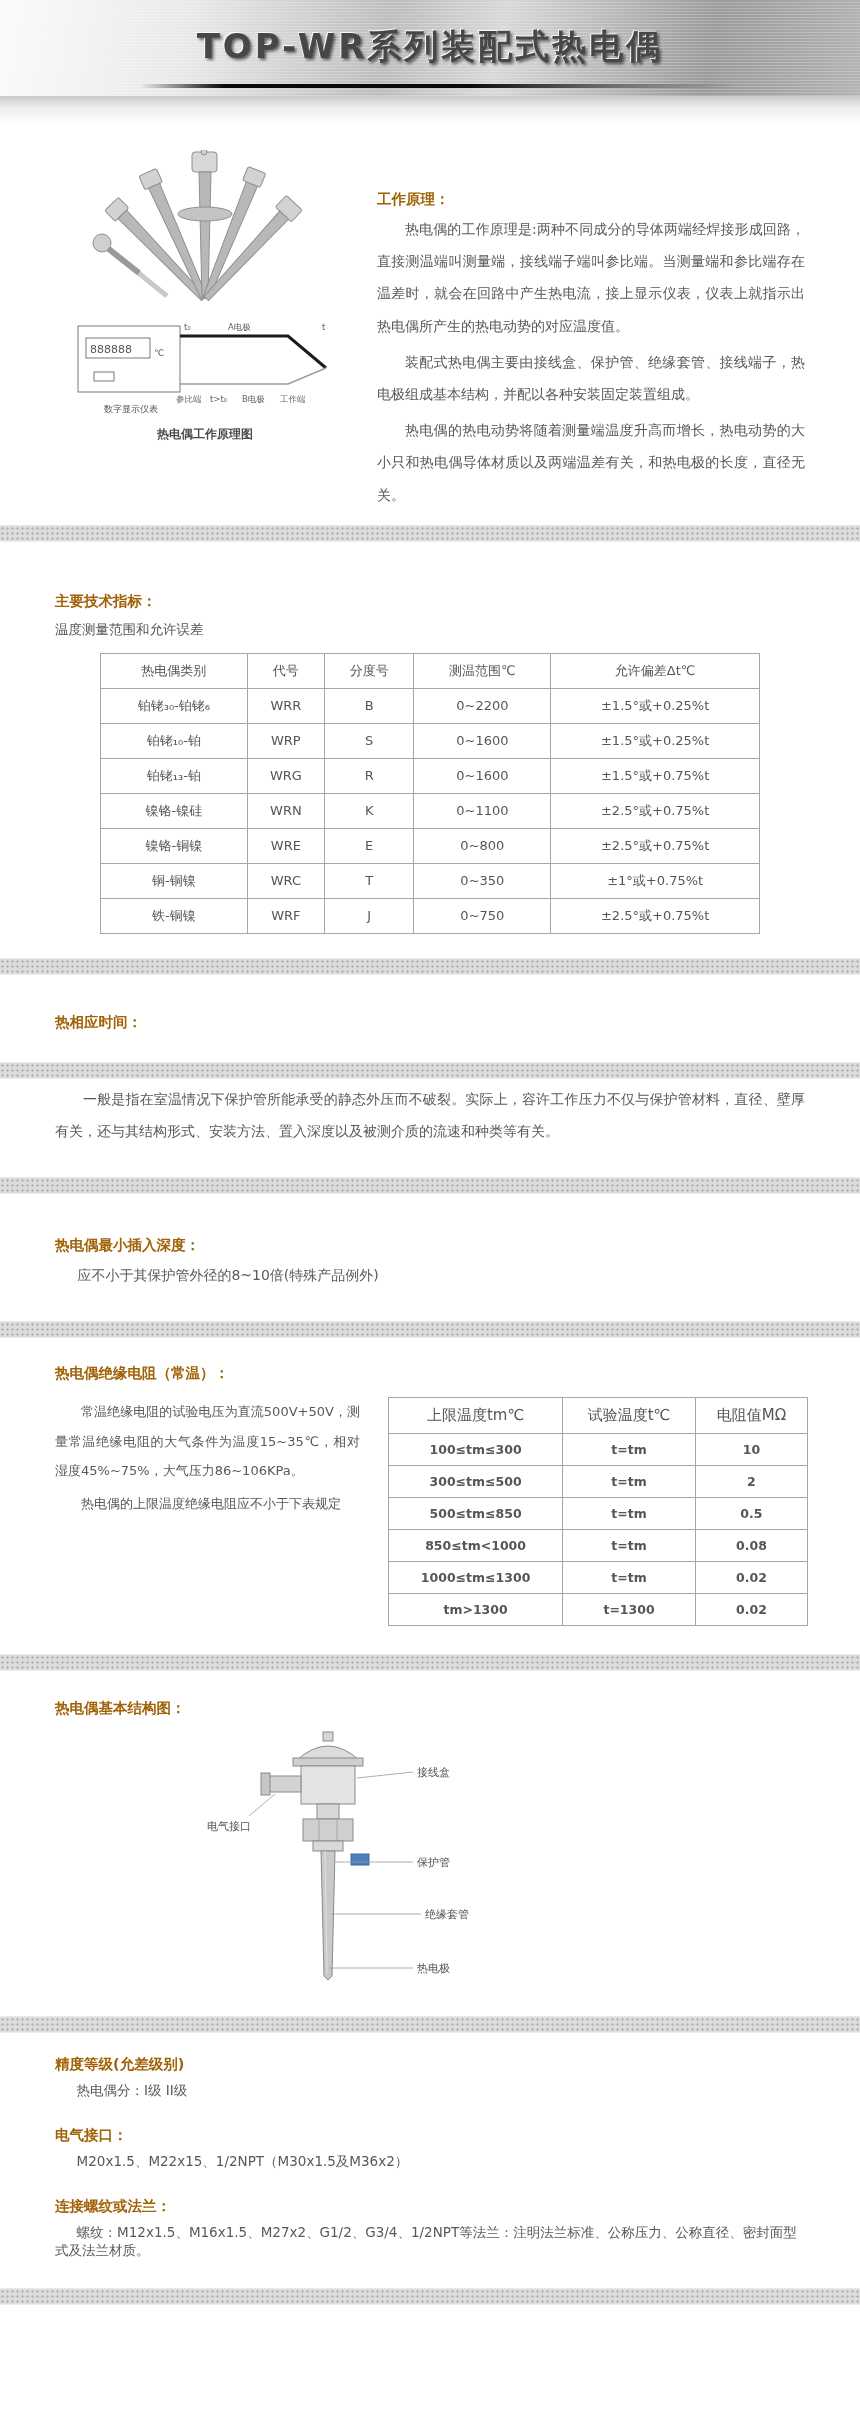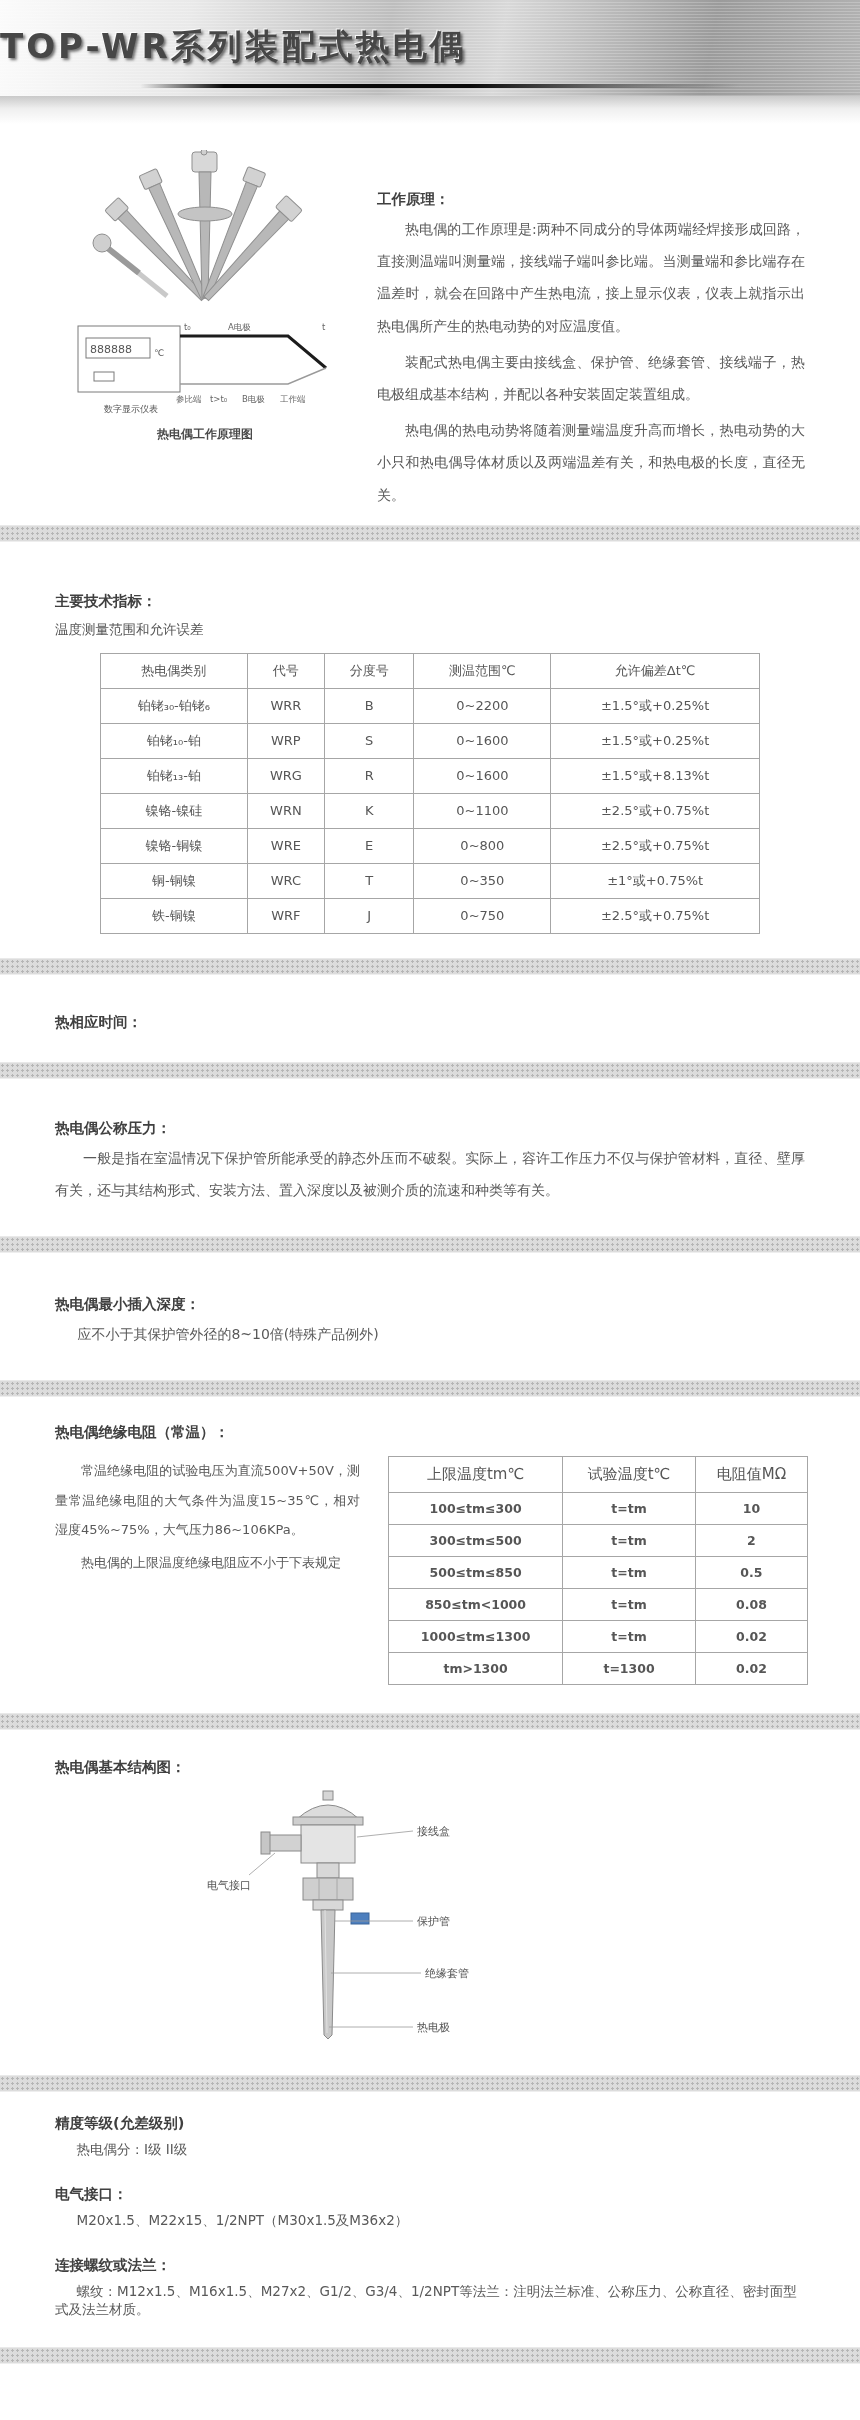--- a/index.html
+++ b/index.html
@@ -9,32 +9,32 @@
     color:#595959;overflow-x:hidden;
   }
   
   .banner{
     height:96px;position:relative;
     background:
       repeating-linear-gradient(0deg, rgba(255,255,255,.22) 0 1px, rgba(0,0,0,0) 1px 3px),
       linear-gradient(100deg,#fbfbfb 0%,#e9e9e9 22%,#bdbdbd 45%,#d8d8d8 58%,#9b9b9b 82%,#b3b3b3 100%);
   }
   .banner h1{
-    margin:0;padding-top:24px;text-align:left;
+    margin:0;padding-top:24px;text-align:center;
     font-size:34px;font-weight:bold;letter-spacing:3px;color:#474747;
     text-shadow:-1px -1px 0 rgba(255,255,255,.85), 2px 2px 3px rgba(0,0,0,.55);
   }
   .banner-underline{
     position:absolute;left:140px;bottom:8px;width:600px;height:4px;border-radius:2px;
     background:linear-gradient(90deg, rgba(0,0,0,0) 0%, #0a0a0a 14%, #0a0a0a 55%, rgba(80,80,80,.85) 75%, rgba(160,160,160,0) 100%);
   }
   .banner-fade{height:28px;background:linear-gradient(#c9c9c9,#efefef 45%,#ffffff);}
   
   .sec{padding:0 55px;}
-  .h{font-size:14.5px;font-weight:bold;color:#404040;margin:0;}
+  .h{font-size:14.5px;font-weight:bold;color:#a16207;margin:0;}
   .p{font-size:14px;line-height:2.3;margin:4px 0 0 0;text-indent:2em;text-align:justify;}
   .sep{
     height:15px;margin-top:0;background-color:#dcdcdc;
     background-image:radial-gradient(rgba(150,150,150,.55) 1px, rgba(0,0,0,0) 1.3px);
     background-size:5px 5px;border-top:1px solid #e9e9e9;border-bottom:1px solid #eeeeee;
   }
   
   .sec1{display:flex;padding:10px 55px 0 45px;}
   .sec1-left{width:320px;flex:0 0 320px;}
   .sec1-right{flex:1;padding-top:56px;padding-left:12px;}
@@ -168,21 +168,21 @@
           <td>WRP</td>
           <td>S</td>
           <td>0~1600</td>
           <td>±1.5°或+0.25%t</td>
         </tr>
         <tr>
           <td>铂铑₁₃-铂</td>
           <td>WRG</td>
           <td>R</td>
           <td>0~1600</td>
-          <td>±1.5°或+8.13%t</td>
+          <td>±1.5°或+0.75%t</td>
         </tr>
         <tr>
           <td>镍铬-镍硅</td>
           <td>WRN</td>
           <td>K</td>
           <td>0~1100</td>
           <td>±2.5°或+0.75%t</td>
         </tr>
         <tr>
           <td>镍铬-铜镍</td>
@@ -211,21 +211,20 @@
 
 <div class="sep" style="margin-top:24px;"></div>
 
 <div class="sec">
   <p class="h" style="margin-top:38px;">热相应时间：</p>
 </div>
 
 <div class="sep" style="margin-top:30px;"></div>
 
 <div class="sec">
-  <p class="h" style="margin-top:40px;">热电偶公称压力：</p>
   <p class="p">一般是指在室温情况下保护管所能承受的静态外压而不破裂。实际上，容许工作压力不仅与保护管材料，直径、壁厚有关，还与其结构形式、安装方法、置入深度以及被测介质的流速和种类等有关。</p>
 </div>
 
 <div class="sep" style="margin-top:30px;"></div>
 
 <div class="sec">
   <p class="h" style="margin-top:42px;">热电偶最小插入深度：</p>
   <p class="p" style="text-indent:1.6em;">应不小于其保护管外径的8~10倍(特殊产品例外)</p>
 </div>
 

